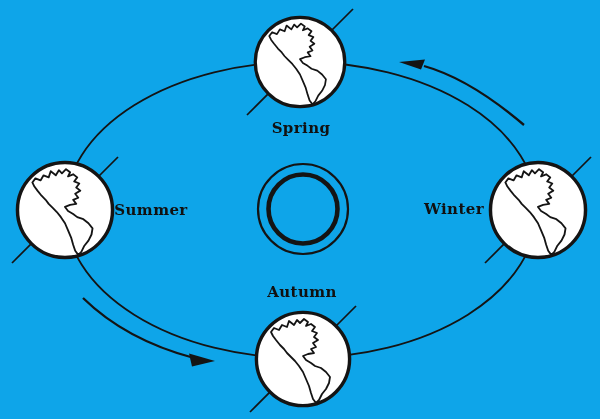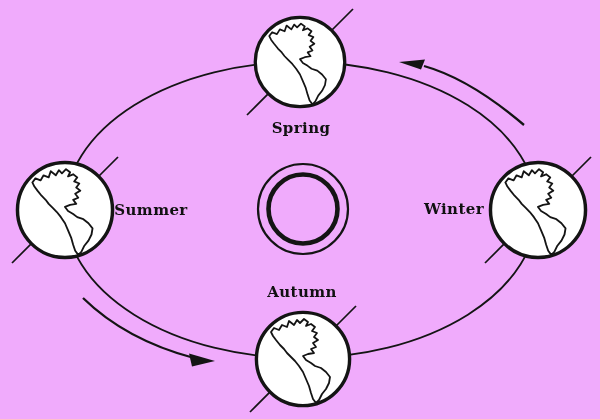--- a/index.html
+++ b/index.html
@@ -5,21 +5,21 @@
   html, body {
     margin: 0;
     padding: 0;
     background: #ffffff;
     font-family: "DejaVu Serif", "Liberation Serif", serif;
   }
   .stage {
     position: relative;
     width: 600px;
     height: 419px;
-    background: #f0abfc;
+    background: #0ea5e9;
     overflow: hidden;
   }
   svg { display: block; }
   .season-label {
     font-family: "DejaVu Serif", "Liberation Serif", serif;
     font-size: 15px;
     font-weight: bold;
     letter-spacing: 0.4px;
     fill: #111111;
   }

